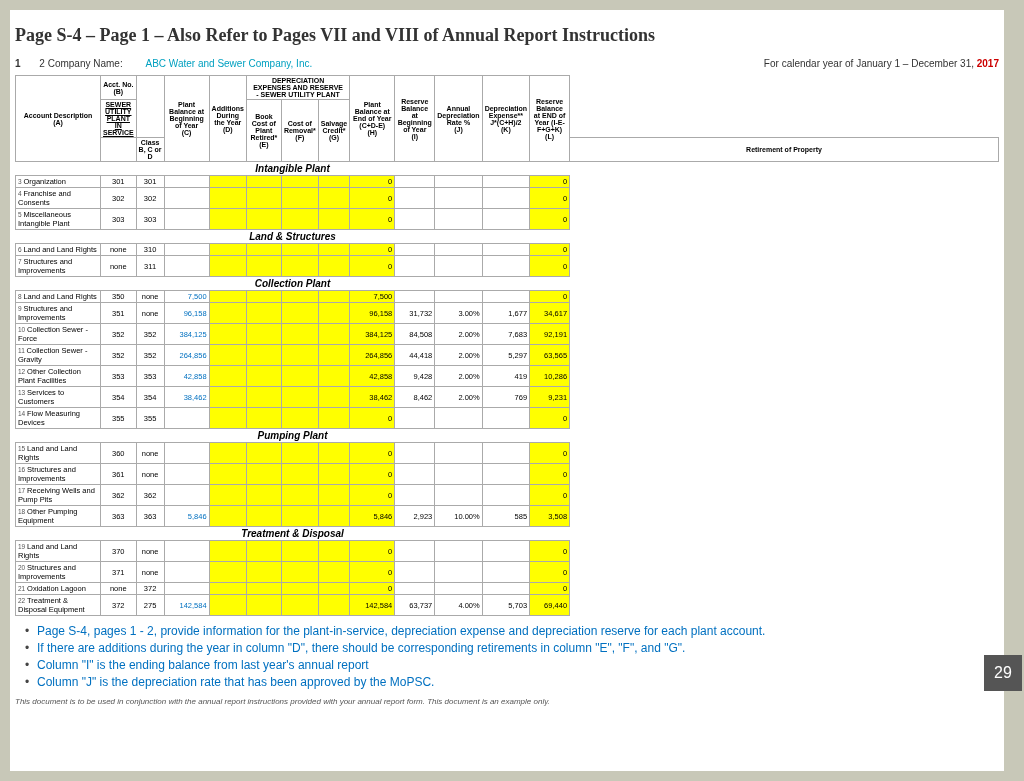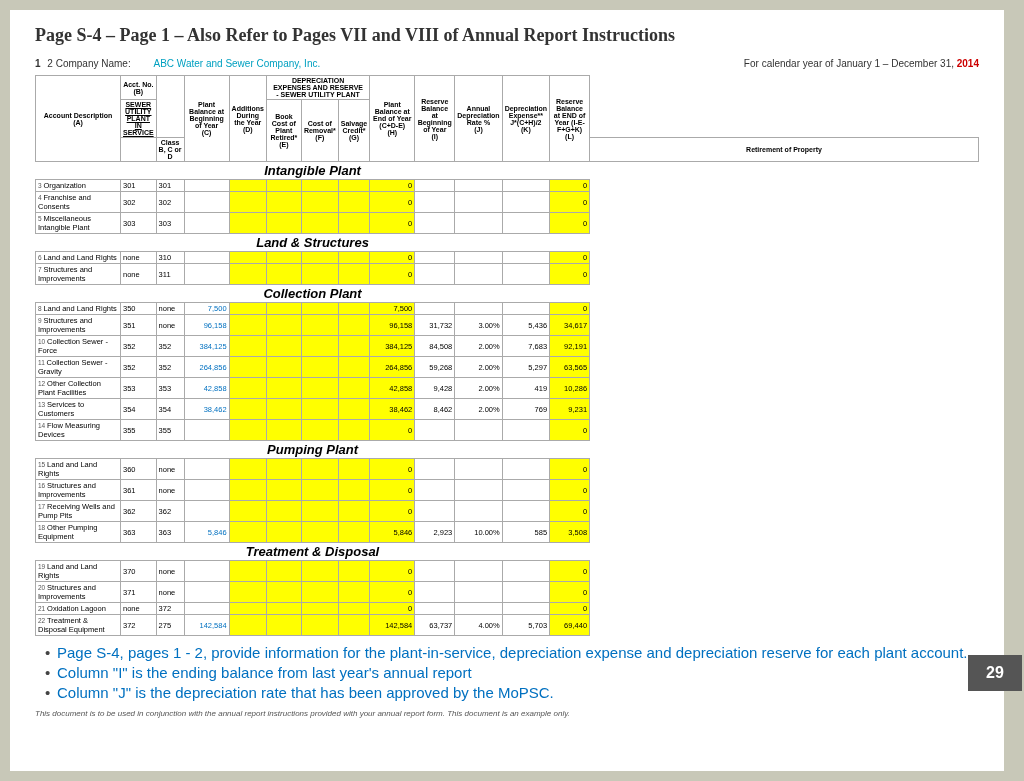--- a/index.html
+++ b/index.html
@@ -7,21 +7,21 @@
       font-family: Arial, sans-serif;
       background: #c8c8b8;
       width: 1024px;
       min-height: 781px;
       display: flex;
       flex-direction: column;
     }
     .page-container {
       background: white;
       margin: 10px 20px 10px 10px;
-      padding: 15px 25px;
+      padding: 15px 5px;
       flex: 1;
       position: relative;
     }
     .page-title {
       font-size: 18px;
       font-weight: bold;
       color: #333;
       margin-bottom: 12px;
       font-family: 'Times New Roman', serif;
     }
@@ -50,50 +50,50 @@
       font-weight: bold;
       font-size: 7px;
     }
     .section-header td {
       font-weight: bold;
       font-style: italic;
       text-align: center;
       border-left: none;
       border-right: none;
       border-top: none;
-      font-size: 13px;
+      font-size: 10px;
     }
     .data-row td {
       font-size: 7.5px;
     }
     .yellow-cell {
       background-color: #ffff00;
     }
     .col-desc { width: 85px; }
     .col-acct { width: 28px; text-align: center; }
     .col-plant-bal { width: 45px; text-align: right; }
     .col-additions { width: 35px; text-align: right; }
     .col-book-cost { width: 35px; text-align: right; }
     .col-cost-rem { width: 35px; text-align: right; }
     .col-salvage { width: 30px; text-align: right; }
     .col-plant-end { width: 45px; text-align: right; }
     .col-reserve-beg { width: 40px; text-align: right; }
     .col-annual-dep { width: 35px; text-align: right; }
     .col-dep-exp { width: 35px; text-align: right; }
     .col-reserve-end { width: 40px; text-align: right; }
     .num { text-align: right; }
-    .text-center { }
+    .text-center { text-align: center; }
     .dep-header {
       text-align: center;
       font-weight: bold;
       font-size: 7.5px;
     }
     .bullets {
       margin-top: 8px;
-      font-size: 15px;
+      font-size: 12px;
       color: #333;
       list-style: none;
       padding-left: 10px;
     }
     .bullets li {
       margin-bottom: 3px;
       position: relative;
       padding-left: 12px;
     }
     .bullets li::before {
@@ -108,46 +108,46 @@
       font-size: 8px;
       color: #555;
       font-style: italic;
     }
     .page-num-box {
       position: absolute;
       right: -18px;
       bottom: 80px;
       background: #555;
       color: white;
-      width: 54px;
+      width: 38px;
       height: 36px;
       display: flex;
       align-items: center;
       justify-content: center;
       font-size: 16px;
-      font-weight: bold;
+      font-weight: normal;
     }
     .retirement-label {
       text-align: center;
       font-size: 7px;
     }
   </style>
 </head>
 <body>
 
 <div class="page-container">
   <div class="page-title">Page S-4 – Page 1 – Also Refer to Pages VII and VIII of Annual Report Instructions</div>
 
   <div class="doc-header">
     <span style="font-weight:bold;">1</span>
-    <span style="margin-left:4px;">2 Company Name:</span>
+    <span style="margin-left:16px;">2 Company Name:</span>
     <span style="margin-left:20px; color:#00a0c0;">ABC Water and Sewer Company, Inc.</span>
     <span class="calendar-year" style="float:right;">
       <span>For calendar year of January 1 – December 31,</span>
-      <span style="color:#c00; font-weight:bold;">2014</span>
+      <span style="color:#c00; font-weight:bold;">2017</span>
     </span>
   </div>
 
   <table class="main-table">
     <thead>
       <tr class="header-row">
         <th rowspan="4" class="col-desc">
           <div>Account Description</div>
           <div>(A)</div>
         </th>
@@ -327,21 +327,21 @@
           <td class="text-center">351</td>
           <td class="text-center">none</td>
           <td class="num" style="color: rgb(0, 112, 192);">96,158</td>
           <td class="num yellow-cell"></td>
           <td class="num yellow-cell"></td>
           <td class="num yellow-cell"></td>
           <td class="num yellow-cell"></td>
           <td class="num yellow-cell">96,158</td>
           <td class="num">31,732</td>
           <td class="num">3.00%</td>
-          <td class="num">5,436</td>
+          <td class="num">1,677</td>
           <td class="num yellow-cell">34,617</td>
         </tr>
         <tr class="data-row">
           <td><span style="color:#555;font-size:6.5px;">10 </span>Collection Sewer - Force</td>
           <td class="text-center">352</td>
           <td class="text-center">352</td>
           <td class="num" style="color: rgb(0, 112, 192);">384,125</td>
           <td class="num yellow-cell"></td>
           <td class="num yellow-cell"></td>
           <td class="num yellow-cell"></td>
@@ -355,21 +355,21 @@
         <tr class="data-row">
           <td><span style="color:#555;font-size:6.5px;">11 </span>Collection Sewer - Gravity</td>
           <td class="text-center">352</td>
           <td class="text-center">352</td>
           <td class="num" style="color: rgb(0, 112, 192);">264,856</td>
           <td class="num yellow-cell"></td>
           <td class="num yellow-cell"></td>
           <td class="num yellow-cell"></td>
           <td class="num yellow-cell"></td>
           <td class="num yellow-cell">264,856</td>
-          <td class="num">59,268</td>
+          <td class="num">44,418</td>
           <td class="num">2.00%</td>
           <td class="num">5,297</td>
           <td class="num yellow-cell">63,565</td>
         </tr>
         <tr class="data-row">
           <td><span style="color:#555;font-size:6.5px;">12 </span>Other Collection Plant Facilities</td>
           <td class="text-center">353</td>
           <td class="text-center">353</td>
           <td class="num" style="color: rgb(0, 112, 192);">42,858</td>
           <td class="num yellow-cell"></td>
@@ -536,20 +536,21 @@
           <td class="num">63,737</td>
           <td class="num">4.00%</td>
           <td class="num">5,703</td>
           <td class="num yellow-cell">69,440</td>
         </tr>
       </tbody>
   </table>
 
   <ul class="bullets" id="bullets-list">
   <li><span style="color:#0070c0;">Page S-4, pages 1 - 2, provide information for the plant-in-service, depreciation expense and depreciation reserve for each plant account.</span></li>
+      <li><span style="color:#0070c0;">If there are additions during the year in column "D", there should be corresponding retirements in column "E", "F", and "G".</span></li>
       <li><span style="color:#0070c0;">Column "I" is the ending balance from last year's annual report</span></li>
       <li><span style="color:#0070c0;">Column "J" is the depreciation rate that has been approved by the MoPSC.</span></li>
     </ul>
 
   <div class="footer-text">This document is to be used in conjunction with the annual report instructions provided with your annual report form.  This document is an example only.</div>
 
   <div class="page-num-box">29</div>
 </div>
 
 </body></html>

